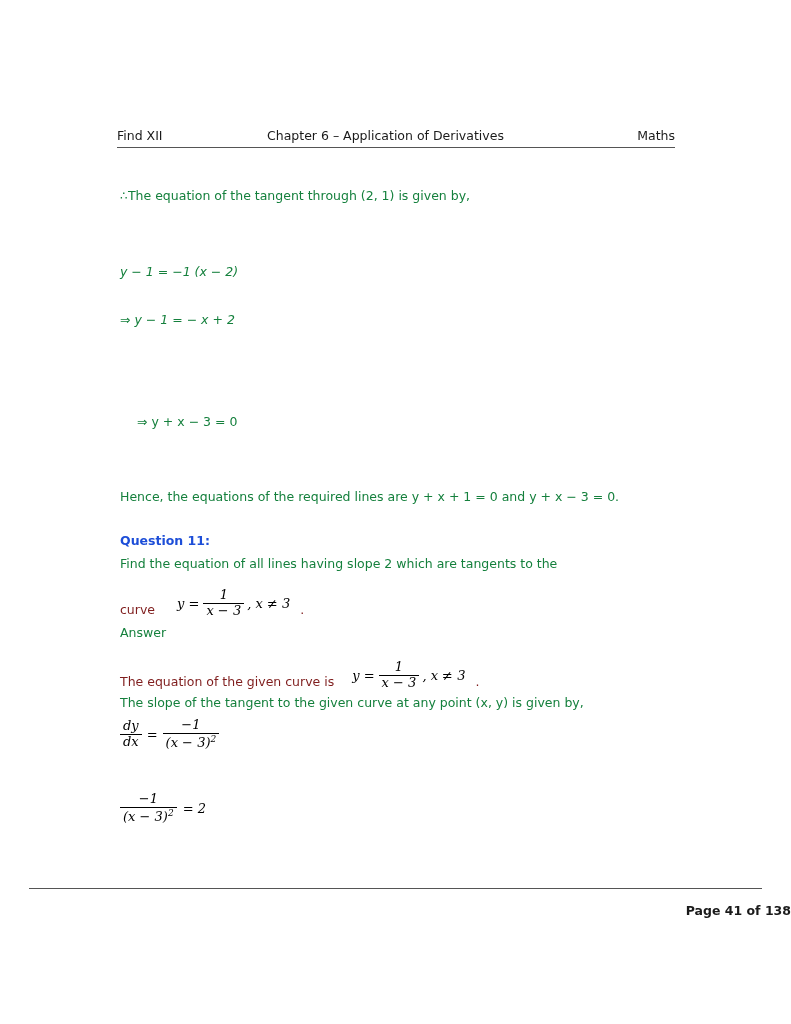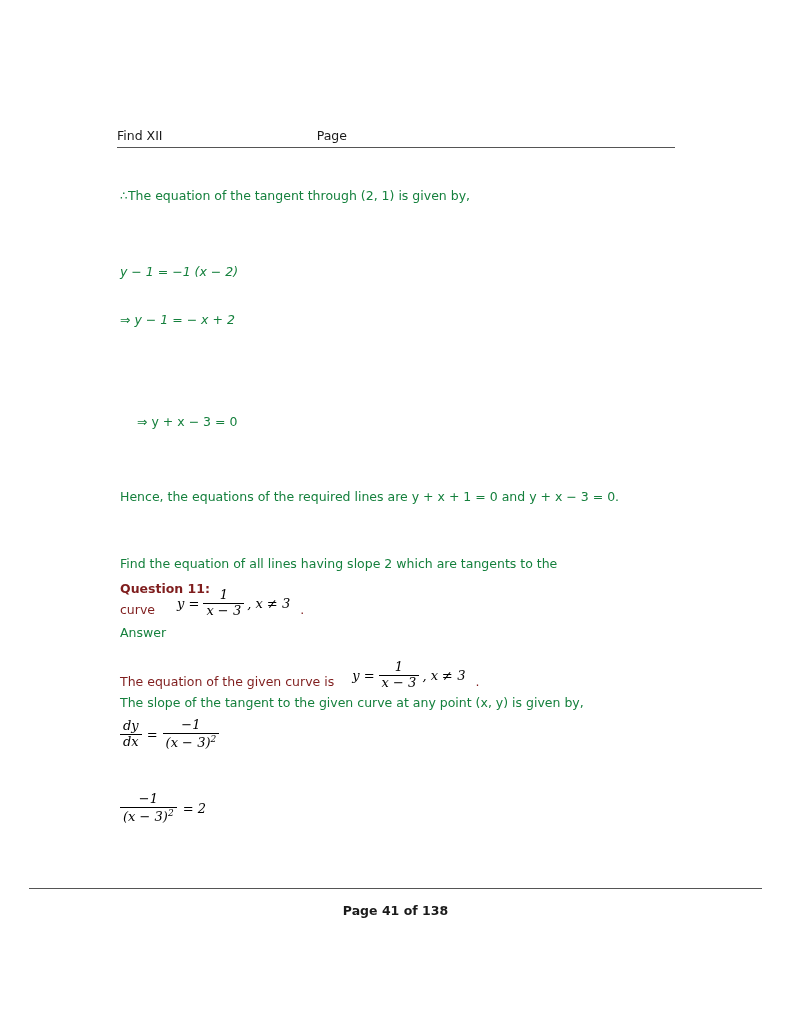--- a/index.html
+++ b/index.html
@@ -49,22 +49,21 @@
     color: #15803d;
     white-space: nowrap;
   }
   .left { left: 120px; }
 
   .qhead {
     position: absolute;
     left: 120px;
     font-size: 12.5px;
     font-weight: bold;
-    color: #7f1d1d;
-    margin-top: 48px;
+    color: #1d4ed8;
   }
 
   
   .math {
     font-family: "DejaVu Serif", serif;
     font-style: italic;
     font-size: 13px;
     color: #000;
     display: inline-block;
     vertical-align: middle;
@@ -112,35 +111,36 @@
     left: 29px;
     top: 888px;
     width: 733px;
     border-top: 1.2px solid #555;
   }
   .footer-text {
     position: absolute;
     left: 0;
     top: 903px;
     width: 791px;
-    text-align: center;
+    text-align: right;
     font-size: 12.5px;
     font-weight: bold;
     color: #1a1a1a;
   }
 </style>
 </head>
 <body>
 
 <div class="page">
 
   <div class="header">
     <div class="header-row">
       <span class="header-left">Find XII</span>
-      <span class="header-right">Page</span>
+      <span class="header-center">Chapter 6 – Application of Derivatives</span>
+      <span class="header-right">Maths</span>
     </div>
   </div>
 
   <div class="line left" style="top:187px;">∴The equation of the tangent through (2, 1) is given by,</div>
 
   <div class="line left" style="top:263px; font-style:italic;">y − 1 = −1 (x − 2)</div>
   <div class="line left" style="top:311px; font-style:italic;">⇒ y − 1 = − x + 2</div>
   <div class="line left" style="top:413px; margin-left:17px;">⇒ y + x − 3 = 0</div>
 
   <div class="line left" style="top:488px;text-align:center;">Hence, the equations of the required lines are y + x + 1 = 0 and y + x − 3 = 0.</div>

